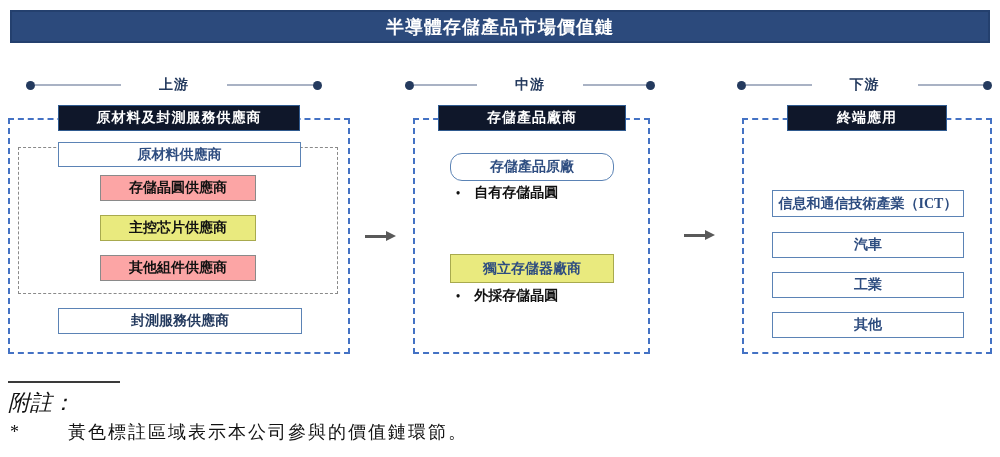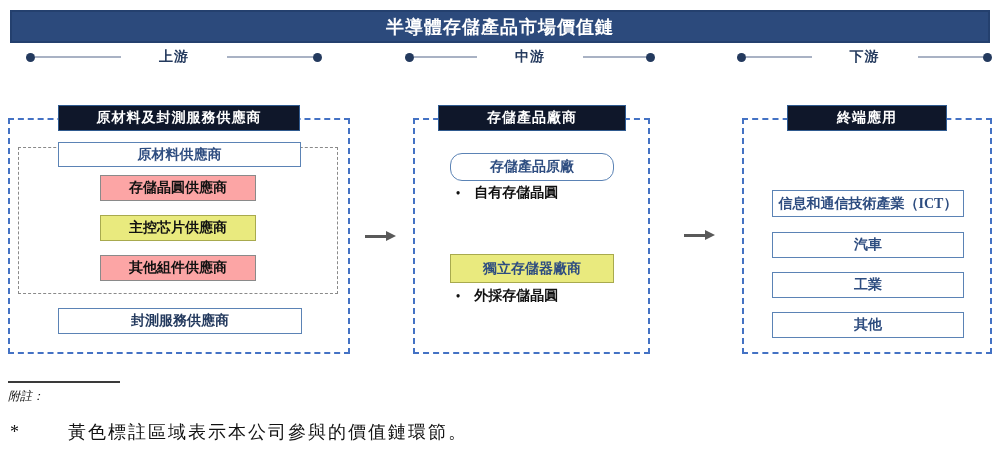--- a/index.html
+++ b/index.html
@@ -11,21 +11,21 @@
   
   .banner {
     position:absolute; left:10px; top:10px; width:980px; height:33px;
     background:#2c4a7c; border:2px solid #24406e;
     color:#ffffff; font-size:18px; font-weight:bold;
     display:flex; align-items:center; justify-content:center;
     letter-spacing:1px;
   }
   
   .stage {
-    position:absolute; top:48px; height:18px;
+    position:absolute; top:76px; height:18px;
     display:flex; align-items:center;
   }
   .dot { width:9px; height:9px; border-radius:50%; background:#243a5e; flex:0 0 auto; }
   .sline { flex:1 1 auto; height:2px; background:#a9b2c4; }
   .stage-label {
     flex:0 0 auto; margin:0 38px; color:#243a5e;
     font-size:14px; font-weight:bold; letter-spacing:1px;
   }
   
   .dashed-blue { position:absolute; border:2px dashed #4472c4; background:transparent; }
@@ -59,21 +59,21 @@
   .arrow .ah {
     position:absolute; right:-9px; top:-4.5px; width:0; height:0;
     border-left:10px solid #595959;
     border-top:5.5px solid transparent; border-bottom:5.5px solid transparent;
   }
   
   .note-divider { position:absolute; left:8px; top:381px; width:112px; height:2px; background:#3a3a3a; }
   .note-label {
     position:absolute; left:8px; top:388px;
     font-family:"Liberation Serif", serif; font-style:italic;
-    font-size:12px; color:#111111;
+    font-size:22px; color:#111111;
   }
   .note-row {
     position:absolute; left:8px; top:420px; width:700px;
     font-family:"Liberation Serif", serif; font-size:18px; color:#111111;
   }
   .note-marker { position:absolute; left:2px; top:2px; }
   .note-text { position:absolute; left:60px; top:0; letter-spacing:2px; }
 </style>
 </head>
 <body>

